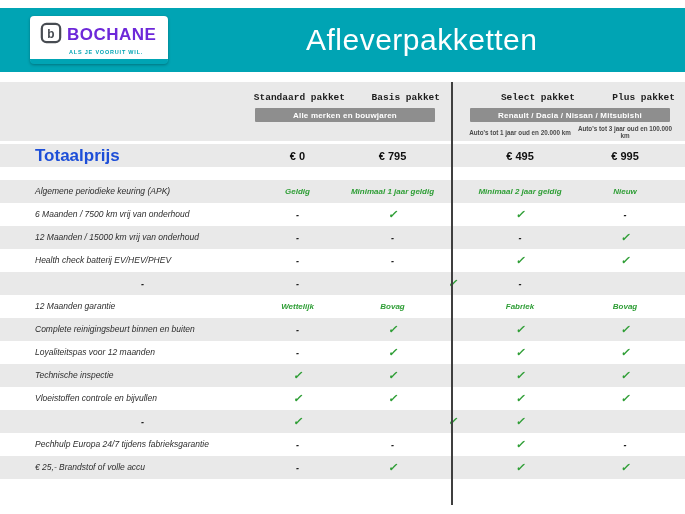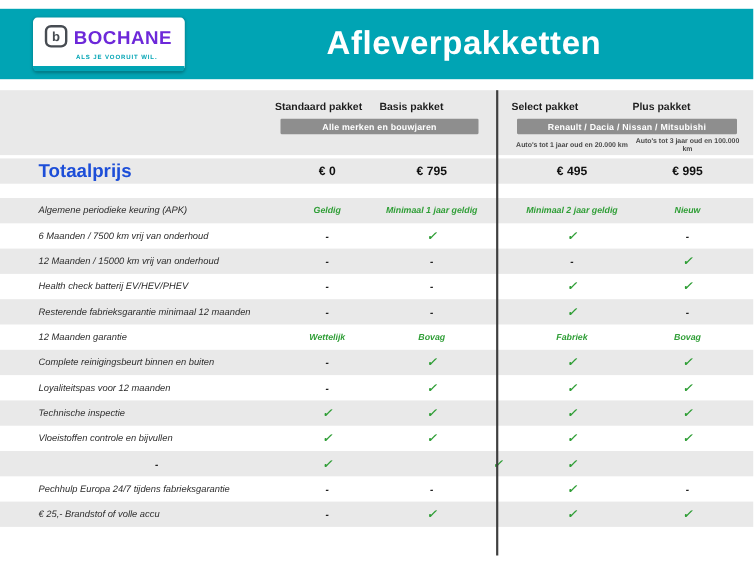--- a/index.html
+++ b/index.html
@@ -31,34 +31,34 @@
   .logo-row { display: flex; align-items: center; gap: 5px; }
   .logo-text {
     font-size: 17px; font-weight: bold; color: #6d28d9; letter-spacing: .5px;
   }
   .logo-slogan {
     font-size: 5.5px; font-weight: bold; color: var(--teal);
     letter-spacing: .8px; margin: 1px 0 4px 29px;
   }
   .title {
     flex: 1; text-align: center; color: #fff;
-    font-size: 30px; font-weight: bold; margin: 0 10px 0 0; letter-spacing: .5px;
+    font-size: 30px; font-weight: normal; margin: 0 10px 0 0; letter-spacing: .5px;
   }
 
   
   .table-wrap { position: relative; margin-top: 10px; }
   .grid {
     display: grid;
     grid-template-columns: 215px 95px 95px 25px 110px 100px;
     padding-left: 35px;
     align-items: center;
   }
   .head-band { background: var(--stripe); padding-top: 6px; padding-bottom: 5px; }
   .name-row { height: 18px; }
-  .colname { text-align: left; font-weight: bold; font-size: 9.5px; color: #1d1d1d; }
+  .colname { text-align: right; font-weight: bold; font-size: 9.5px; color: #1d1d1d; font-family: Liberation Mono, monospace; }
   .badge-row { height: 16px; margin-top: 1px; }
   .span2 { grid-column: span 2; }
   .badge {
     display: block; margin: 0 5px;
     background: var(--badge); color: #fff;
     font-weight: bold; font-size: 8px; text-align: center;
     padding: 3px 0 2.5px; border-radius: 1px; letter-spacing: .2px;
   }
   .sub-row { height: 11px; margin-top: 2px; }
   .subtitle { text-align: center; font-size: 6.3px; font-weight: bold; color: #4a4a4a; }
@@ -169,21 +169,20 @@
       </div>
       <div class="grid data-row plain">
         <div class="cell label">Health check batterij EV/HEV/PHEV</div>
         <div class="cell val dash">-</div>
         <div class="cell val dash">-</div>
         <div class="cell"></div>
         <div class="cell val green check">✓</div>
         <div class="cell val green check">✓</div>
       </div>
       <div class="grid data-row stripe">
-        <div class="cell label">Resterende fabrieksgarantie minimaal 12 maanden</div>
         <div class="cell val dash">-</div>
         <div class="cell val dash">-</div>
         <div class="cell"></div>
         <div class="cell val green check">✓</div>
         <div class="cell val dash">-</div>
       </div>
       <div class="grid data-row plain">
         <div class="cell label">12 Maanden  garantie</div>
         <div class="cell val green text">Wettelijk</div>
         <div class="cell val green text">Bovag</div>

